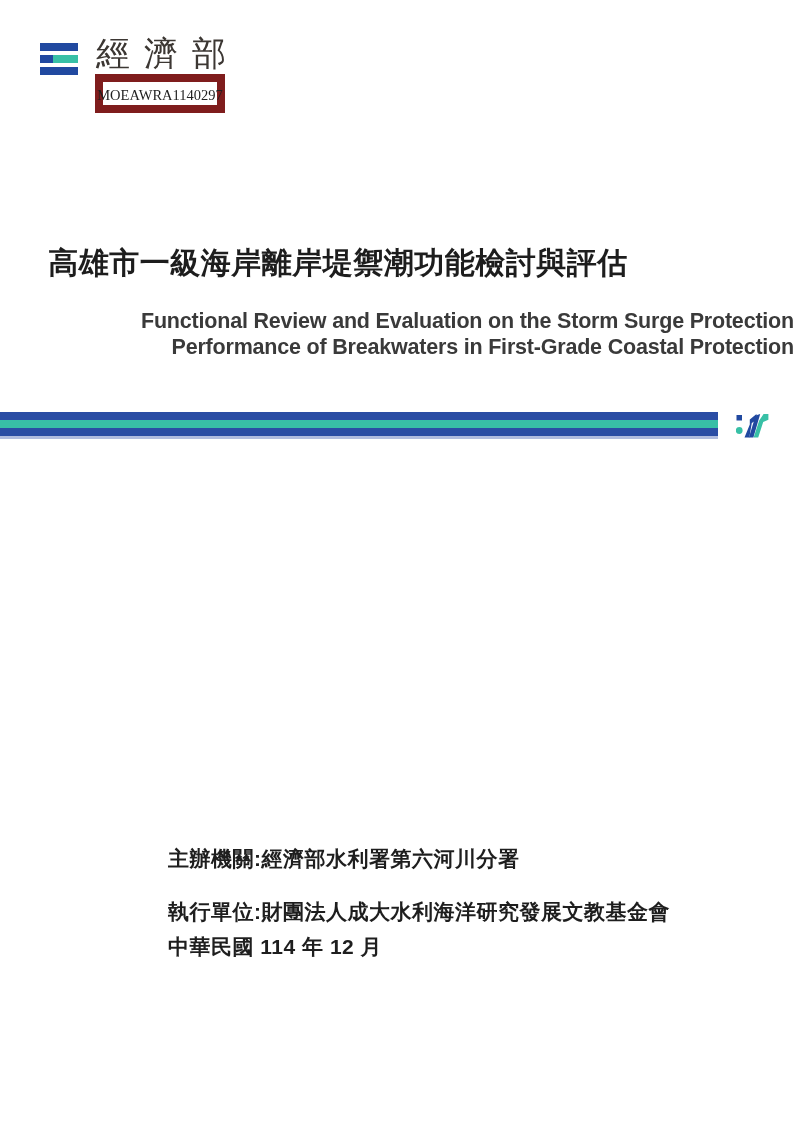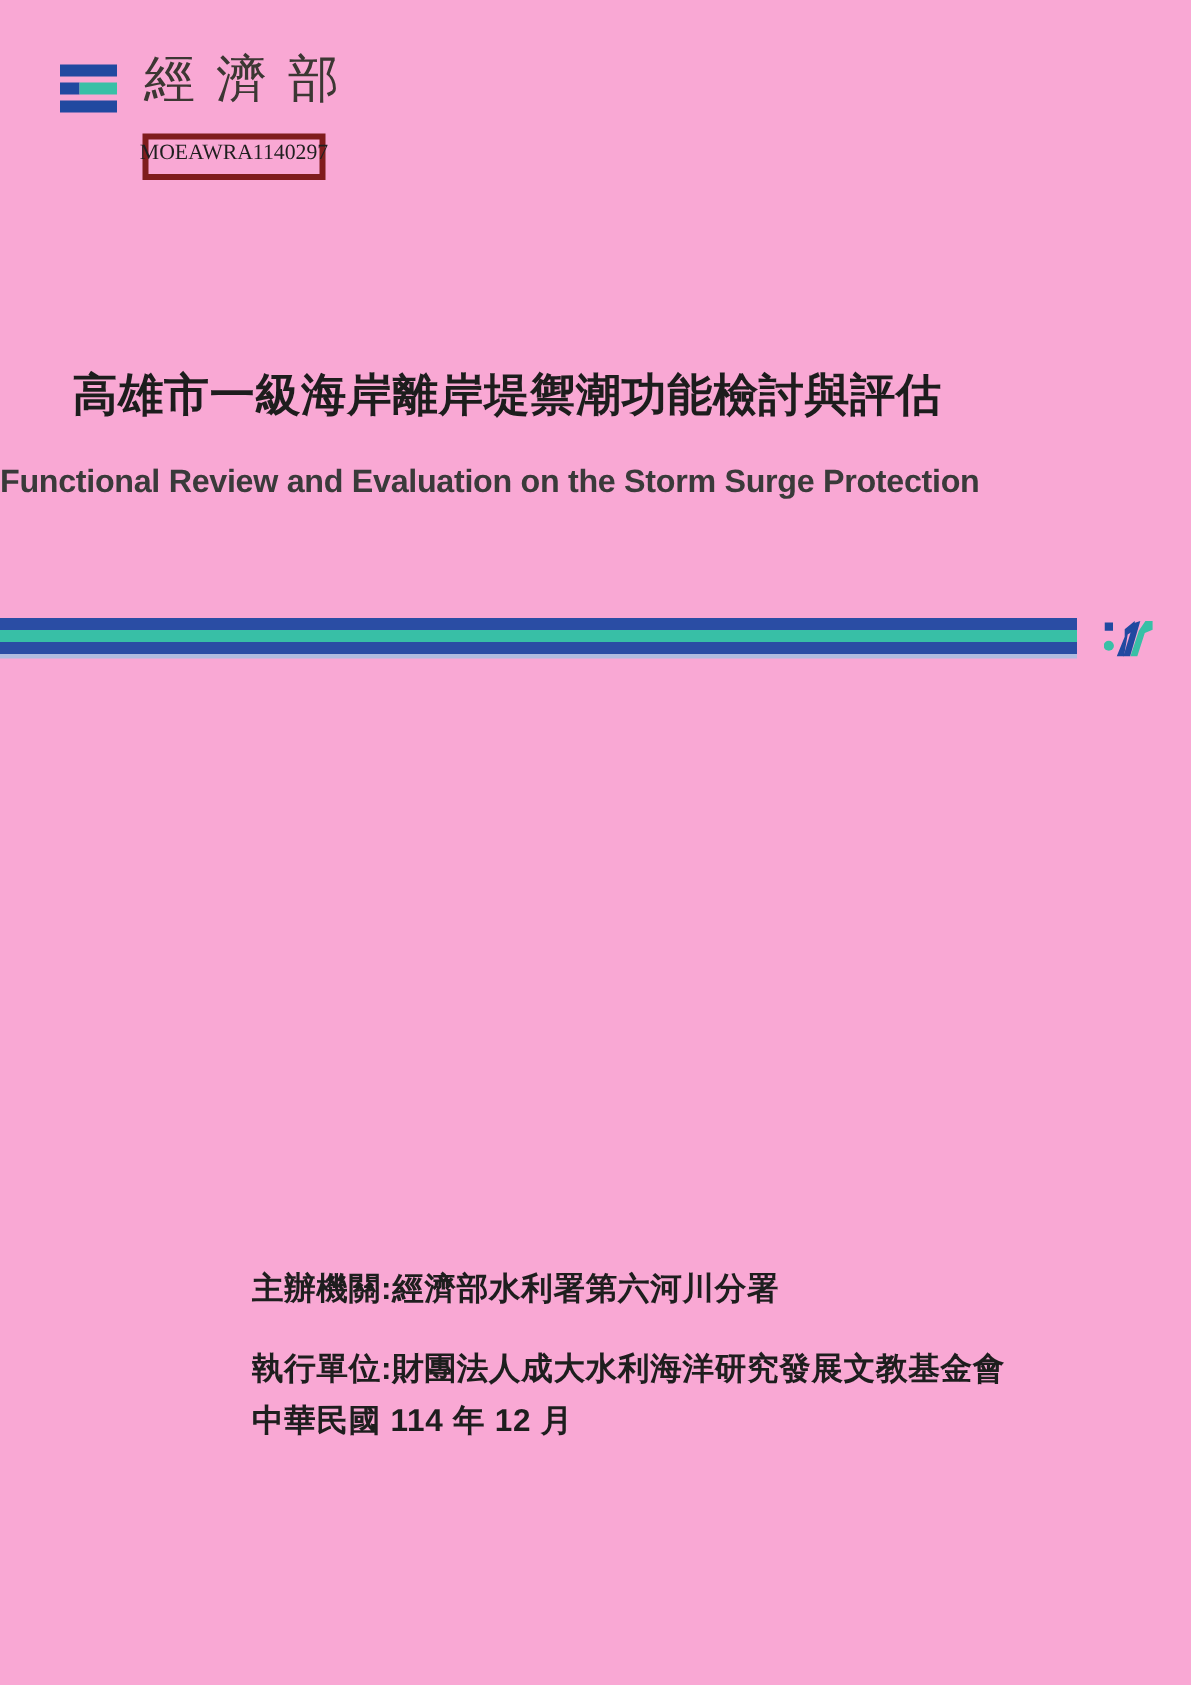--- a/index.html
+++ b/index.html
@@ -1,59 +1,59 @@
 <!DOCTYPE html>
 <html><head>
 <meta charset="utf-8">
 <style>
   html,body{margin:0;padding:0;background:#e8e8e8;}
   .page{
     position:relative;
     width:794px;height:1123px;
     margin:0 auto;
-    background:#f9a8d4;
+    background:#ffffff;
     font-family:"Liberation Sans",sans-serif;
     overflow:hidden;
   }
   
   .moea-logo{position:absolute;left:40px;top:43px;width:38px;height:33px;}
   .moea-bar{position:absolute;left:0;width:38px;height:8px;background:#2149a0;}
   .moea-bar.b1{top:0;}
   .moea-bar.b2{top:12px;background:transparent;display:flex;}
   .moea-bar.b2 .seg-blue{width:13px;height:8px;background:#2149a0;}
   .moea-bar.b2 .seg-teal{width:25px;height:8px;background:#38c0a6;}
   .moea-bar.b3{top:24px;}
   
   .agency-name{
     position:absolute;left:96px;top:34px;
     font-family:"DejaVu Serif","Liberation Serif",serif;
     font-size:34px;font-weight:400;color:#3c3733;
     letter-spacing:14px;white-space:nowrap;line-height:38px;
   }
   
   .doc-id-box{
-    position:absolute;left:95px;top:89px;
+    position:absolute;left:95px;top:74px;
     width:114px;height:23px;
-    border:4px solid #7f1d1d;
-    display:flex;justify-content:center;
+    border:8px solid #7f1d1d;
+    display:flex;align-items:flex-end;justify-content:center;
   }
   .doc-id-text{
     font-family:"Liberation Serif",serif;
     font-size:14.5px;color:#1f1f1f;line-height:19px;white-space:nowrap;
   }
   
   .title-zh{
     position:absolute;left:0;top:243px;width:676px;
     text-align:center;
     font-size:30px;font-weight:700;color:#1d1d1d;
     letter-spacing:0.5px;white-space:nowrap;
   }
   .title-en{
     position:absolute;left:0;top:308px;width:794px;
-    text-align:left;
+    text-align:right;
     font-size:21.5px;font-weight:700;color:#3a3a3a;
     line-height:26px;letter-spacing:-0.2px;
   }
   
   .divider{position:absolute;left:0;top:412px;width:718px;height:28px;}
   .stripe{width:718px;}
   .stripe.blue{height:8px;background:#2a4da4;}
   .stripe.teal{height:8px;background:#38bfa6;}
   .stripe.light{height:3px;background:#b0bcdf;}
   
@@ -85,20 +85,21 @@
   <div class="agency-name">經濟部</div>
 
   <div class="doc-id-box">
     <span class="doc-id-text">MOEAWRA1140297</span>
   </div>
 
   <div class="title-zh">高雄市一級海岸離岸堤禦潮功能檢討與評估</div>
 
   <div class="title-en">
     <div>Functional Review and Evaluation on the Storm Surge Protection</div>
+    <div>Performance of Breakwaters in First-Grade Coastal Protection</div>
   </div>
 
   <div class="divider">
     <div class="stripe blue"></div>
     <div class="stripe teal"></div>
     <div class="stripe blue"></div>
     <div class="stripe light"></div>
   </div>
 
   <svg class="wra-mark" viewBox="0 0 33 28" xmlns="http://www.w3.org/2000/svg">

